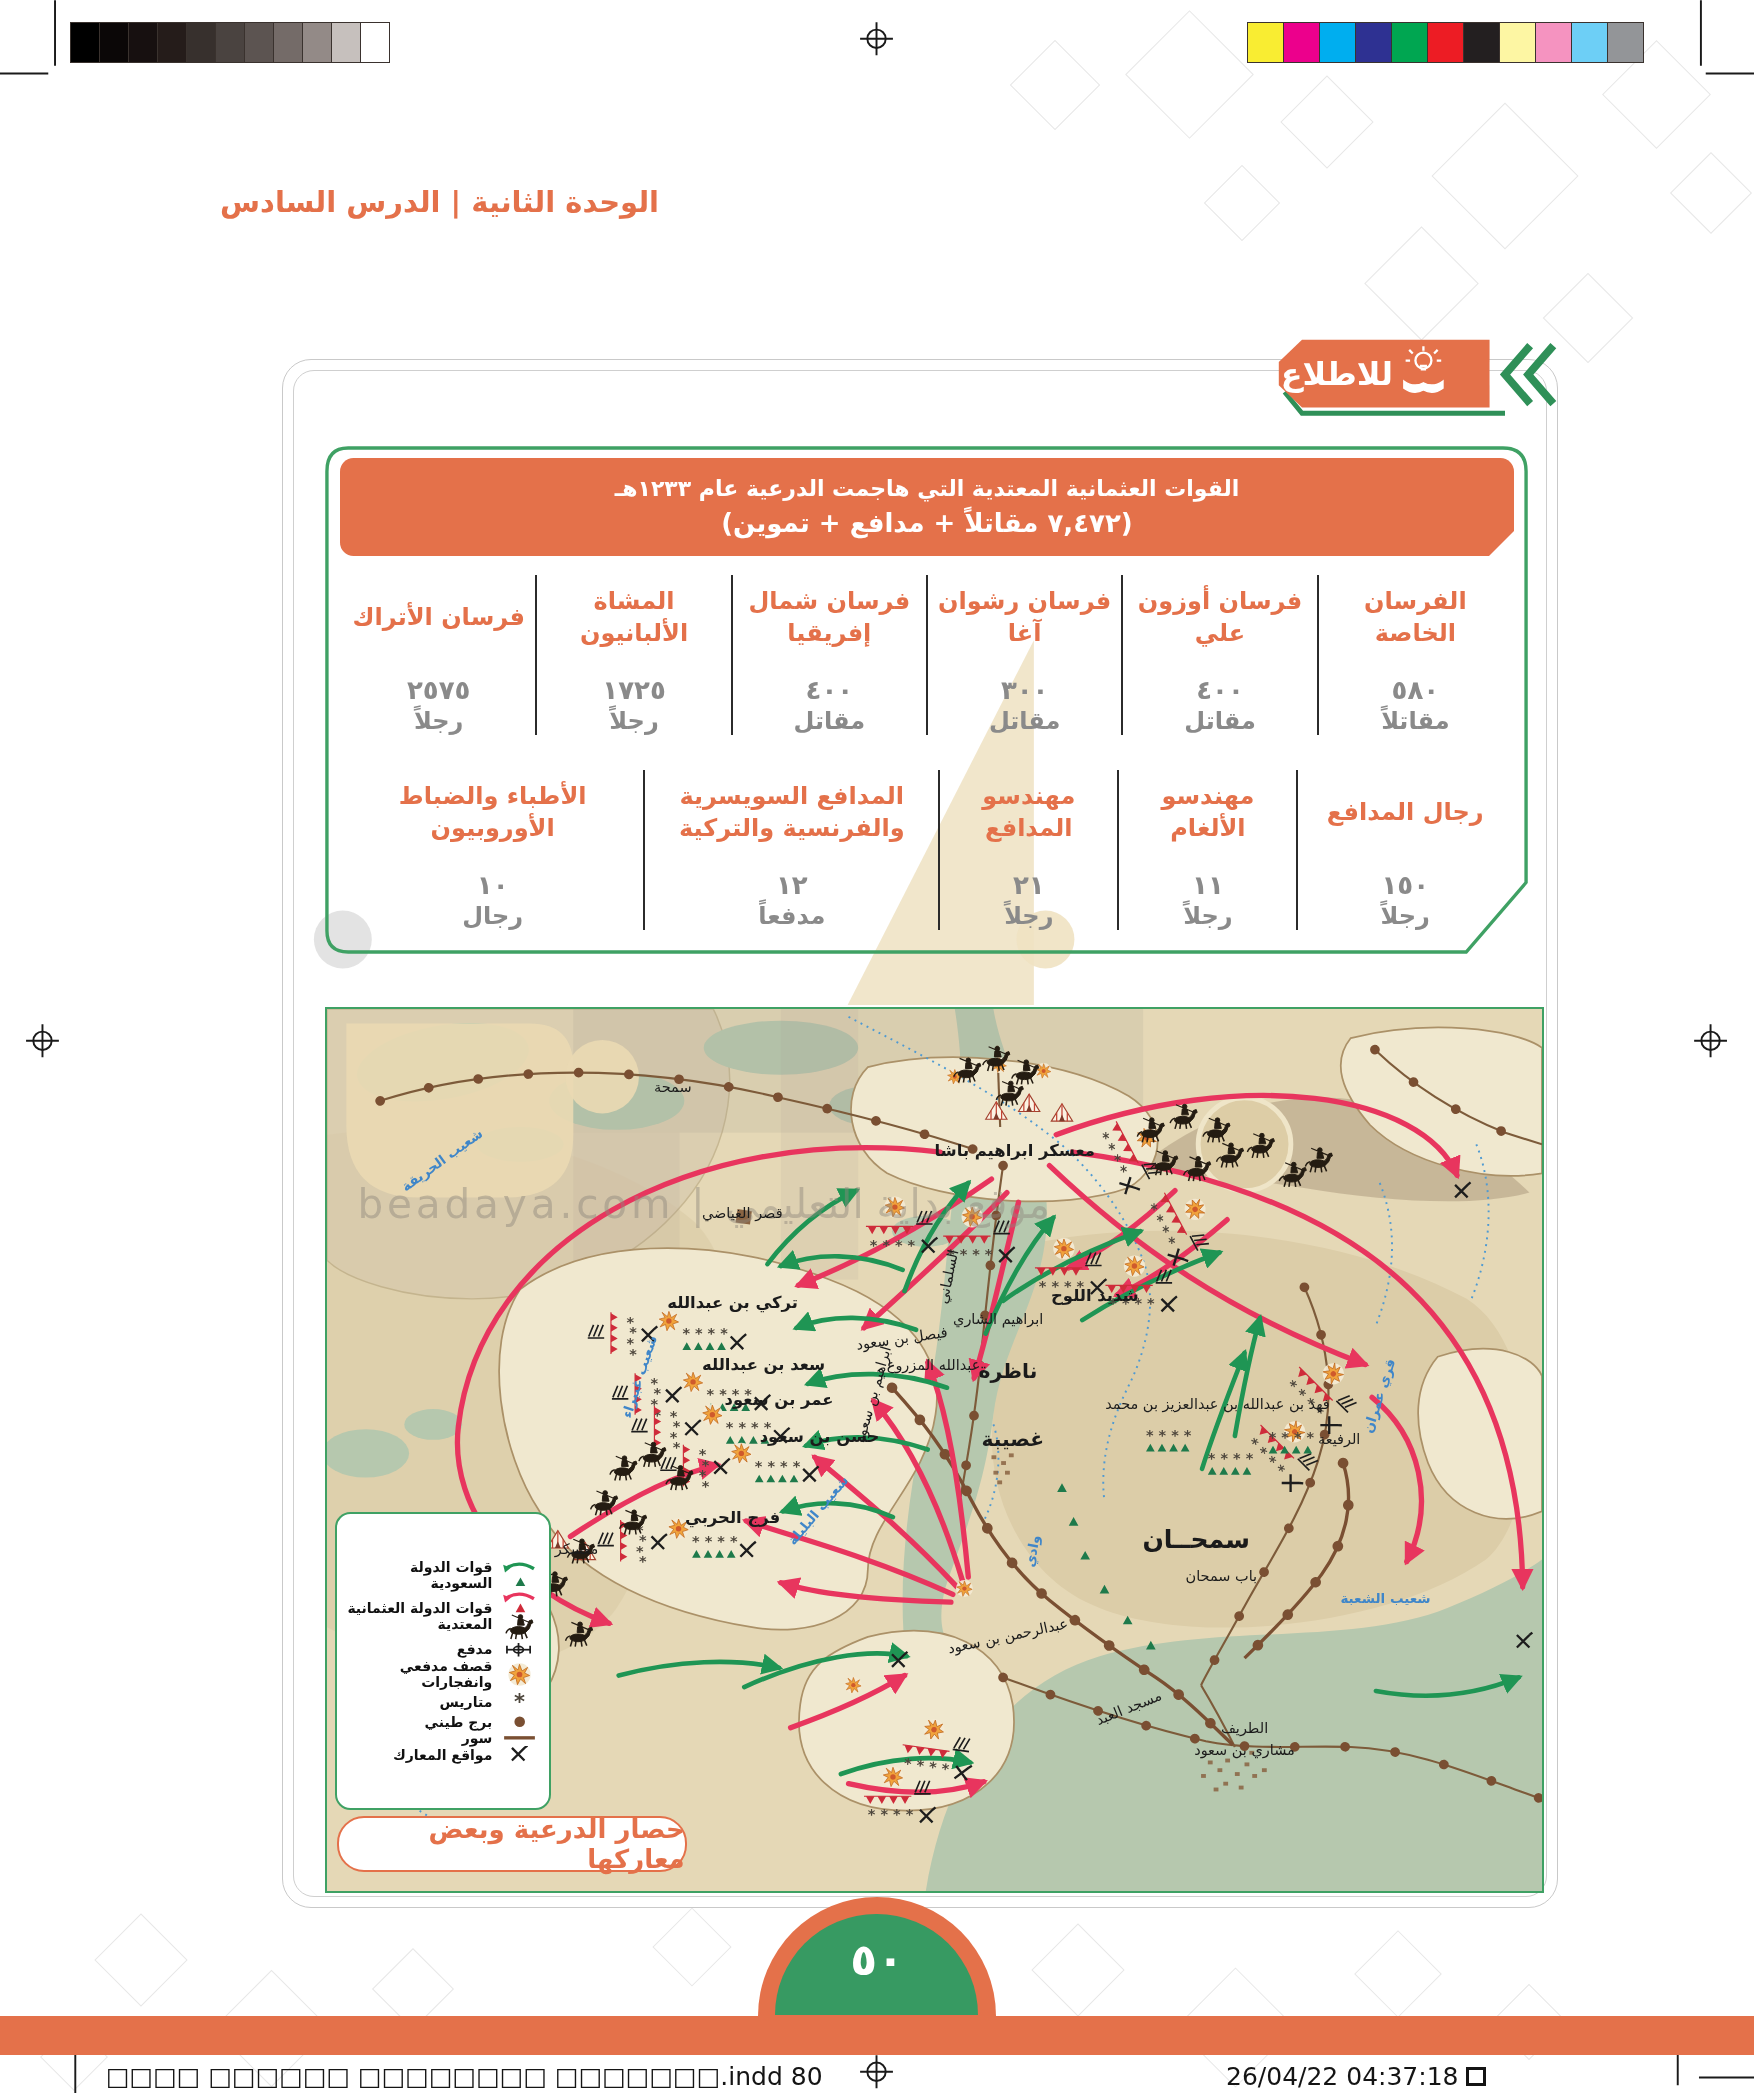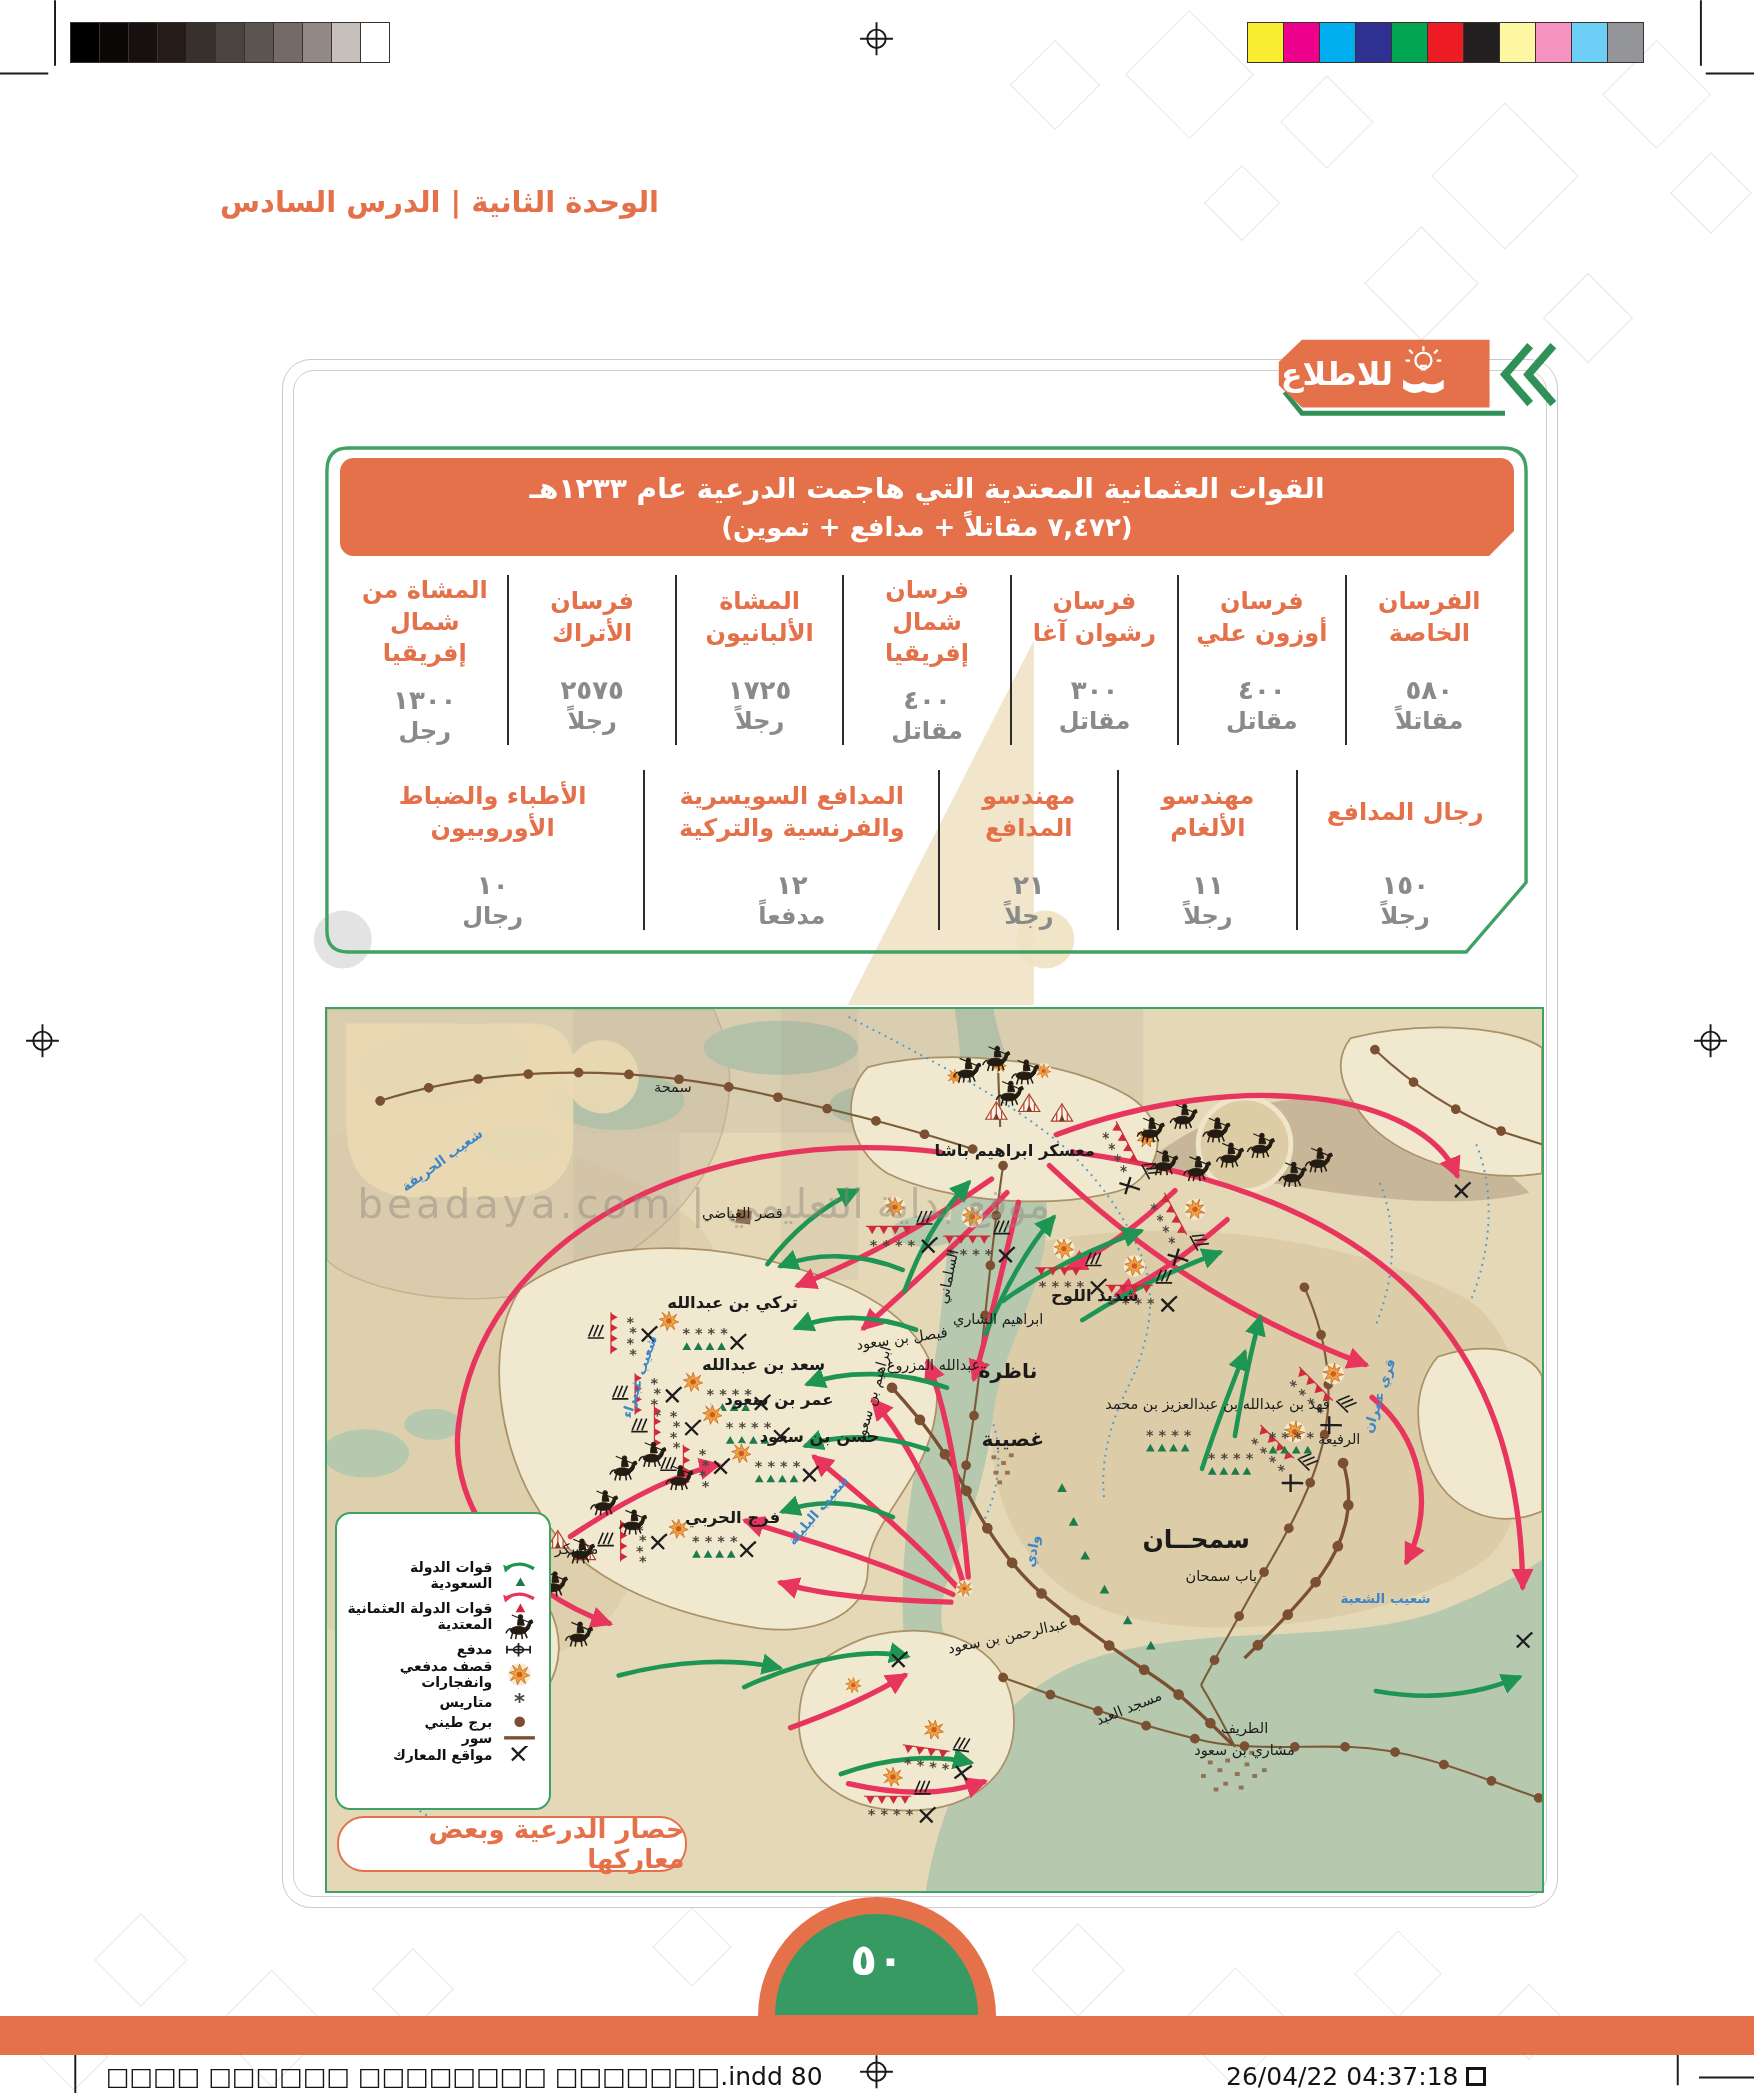--- a/index.html
+++ b/index.html
@@ -15,21 +15,21 @@
   .diamond{position:absolute;border:1.9px solid #e7e7e7;background:transparent;transform:rotate(45deg);z-index:0}
   
   .lesson{color:#e4714a;font-weight:bold;font-size:29px;direction:rtl;z-index:2}
   
   .card{left:282px;top:359px;width:1274px;height:1547px;border:1.9px solid #c9c9c9;border-radius:29px;background:#fff;z-index:1}
   .card-inner{position:absolute;left:9.7px;top:9.7px;right:9.7px;bottom:9.7px;border:1.9px solid #cfcfcf;border-radius:21px}
   
   .table-title{left:340px;top:458px;width:1174px;height:98px;background:#e4714a;border-radius:13.5px;
     color:#fff;text-align:center;display:flex;flex-direction:column;justify-content:center;gap:6.8px;direction:rtl;z-index:3;
     clip-path:polygon(0 0,100% 0,100% calc(100% - 25px),calc(100% - 25px) 100%,0 100%)}
-  .tt1{font-size:28px;font-weight:bold}
+  .tt1{font-size:22px;font-weight:bold}
   .tt2{font-size:26px;font-weight:bold}
   .t-row{display:flex;direction:rtl;z-index:3}
   .t-cell{flex:1;display:flex;flex-direction:column;align-items:center;padding:0 5.8px}
   .t-cell:not(:last-child){border-left:2.4px solid #2b2b2b}
   .t-head{min-height:85px;display:flex;align-items:center;justify-content:center;text-align:center;
     color:#e4714a;font-weight:bold;font-size:24px;line-height:1.32}
   .t-num{color:#8a8a8a;font-weight:bold;font-size:26px;margin-top:15.4px}
   .t-unit{color:#8a8a8a;font-weight:bold;font-size:24px;margin-top:1.9px}
   
   .map-box{left:325px;top:1007px;width:1215px;height:882px;border:2.9px solid #3fa164;z-index:3;background:#e5d8b6}
@@ -189,25 +189,20 @@
     </div>
   <div class="t-cell">
       <div class="t-head">المشاة الألبانيون</div>
       <div class="t-num">١٧٢٥</div>
       <div class="t-unit">رجلاً</div>
     </div>
   <div class="t-cell">
       <div class="t-head">فرسان الأتراك</div>
       <div class="t-num">٢٥٧٥</div>
       <div class="t-unit">رجلاً</div>
-    </div>
-  <div class="t-cell">
-      <div class="t-head">المشاة من شمال إفريقيا</div>
-      <div class="t-num">١٣٠٠</div>
-      <div class="t-unit">رجل</div>
     </div>
 </div>
 
 <div class="abs t-row" style="left:342px;top:770px;width:1170px">
   <div class="t-cell" style="flex:1.22">
       <div class="t-head">رجال المدافع</div>
       <div class="t-num">١٥٠</div>
       <div class="t-unit">رجلاً</div>
     </div>
   <div class="t-cell" style="flex:1">

